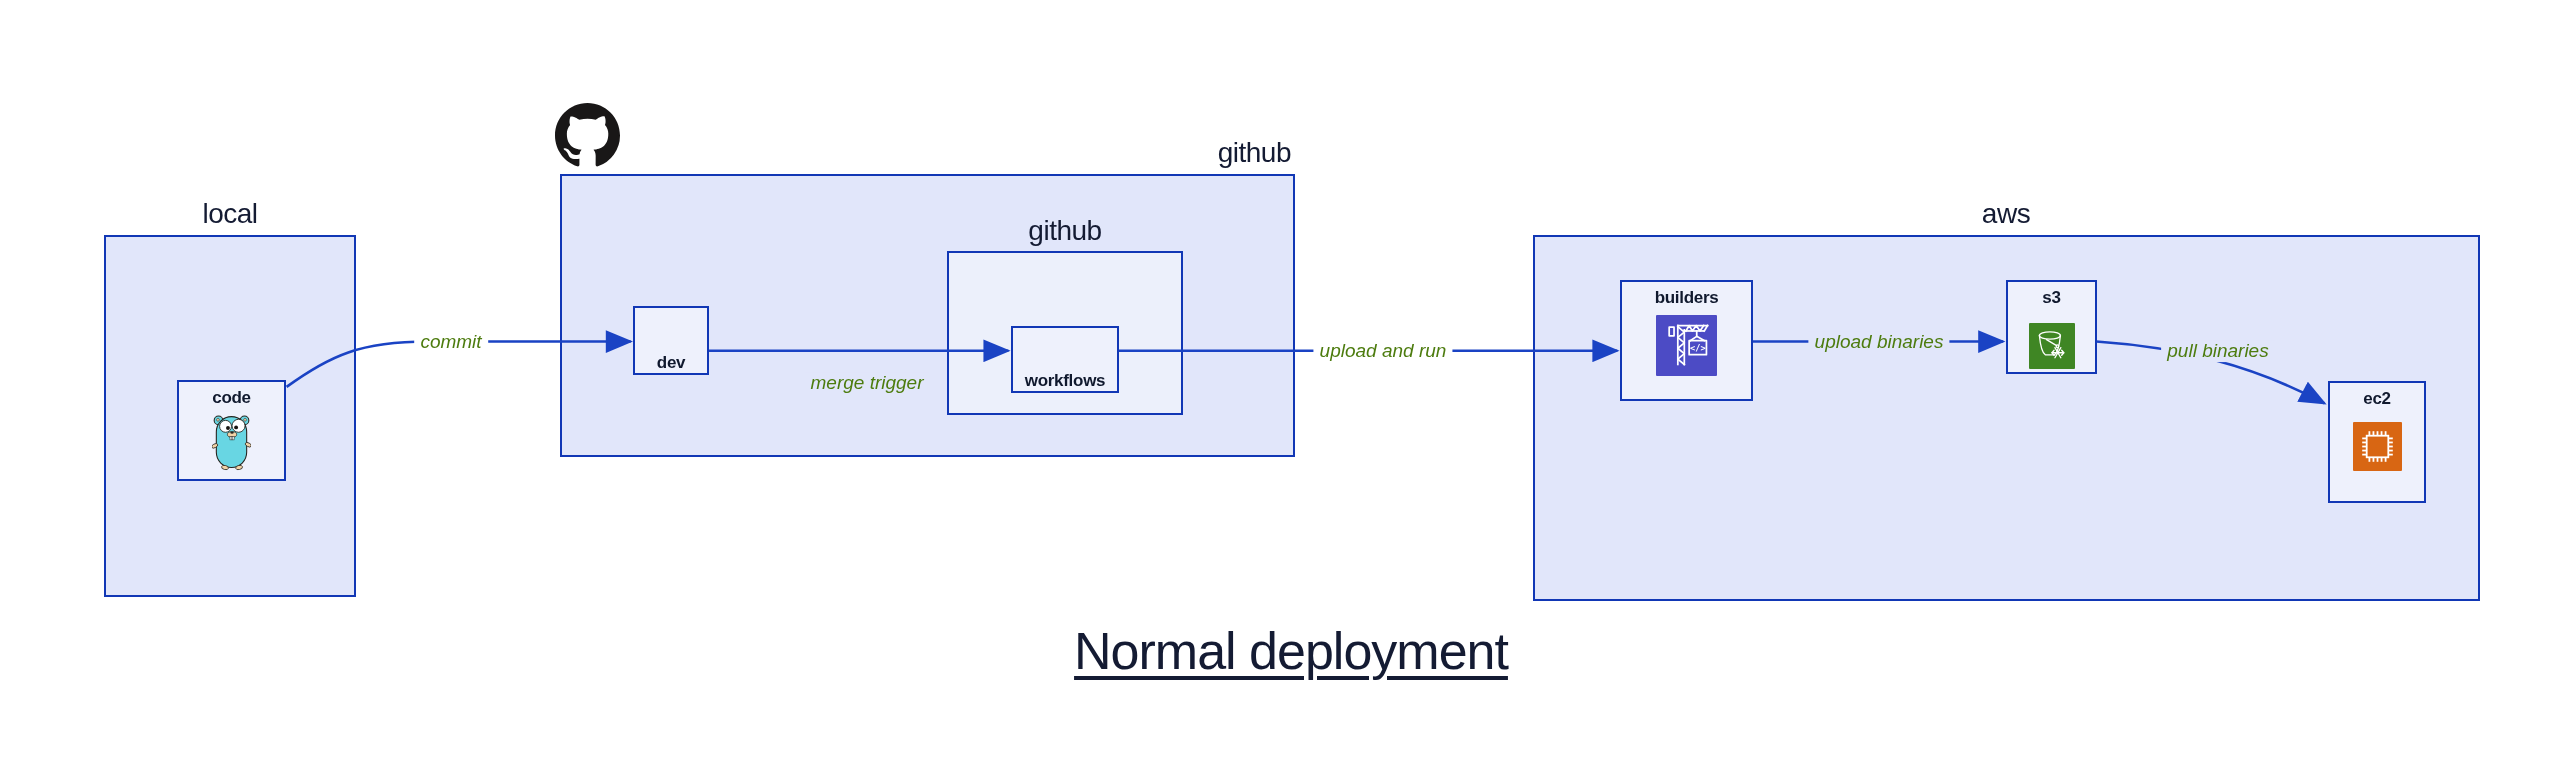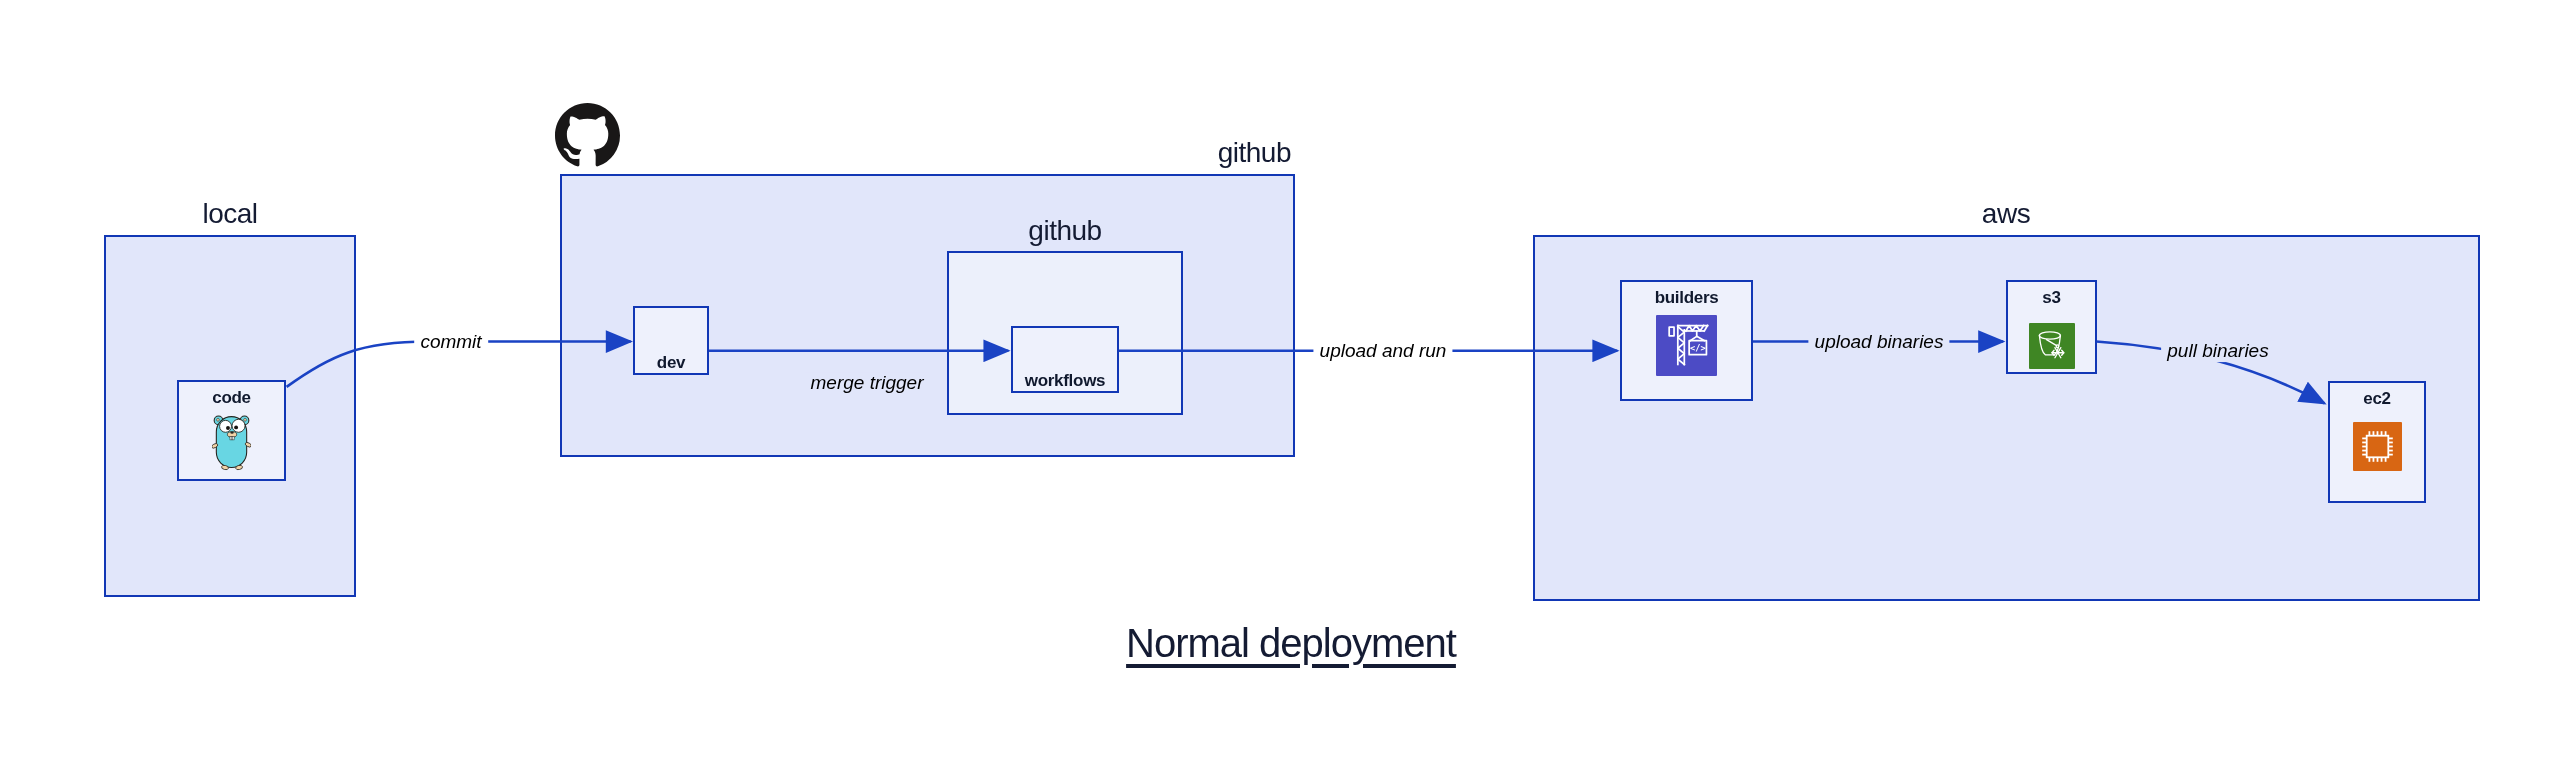--- a/index.html
+++ b/index.html
@@ -12,24 +12,24 @@
   .group-label{position:absolute;font-size:28px;color:#141b33;z-index:3;white-space:nowrap;letter-spacing:-0.5px;}
   .center-x{transform:translateX(-50%);}
   .node{position:absolute;background:#eef1fc;border:2.6px solid #1137b5;box-sizing:border-box;z-index:4;
         display:flex;flex-direction:column;align-items:center;}
   .node-label{font-weight:bold;font-size:17px;color:#10192e;letter-spacing:-0.3px;}
   .node.padtop{padding-top:6.2px;}
   .node.centered{justify-content:flex-end;}
   .icon-tile{border-radius:1px;display:flex;align-items:center;justify-content:center;}
   #edges{position:absolute;left:0;top:0;z-index:5;}
   .edge-label{position:absolute;transform:translate(-50%,-50%);font-style:italic;font-size:19px;
-              color:#000000;white-space:nowrap;padding:0 6.2px;z-index:6;line-height:1.15;}
+              color:#4d7c0f;white-space:nowrap;padding:0 6.2px;z-index:6;line-height:1.15;}
   .on-white{background:#ffffff;}
   .on-lavender{background:#e1e6fa;}
-  .diagram-title{position:absolute;transform:translateX(-50%);font-size:40px;color:#141b33;z-index:3;
+  .diagram-title{position:absolute;transform:translateX(-50%);font-size:52px;color:#141b33;z-index:3;
                  text-decoration:underline;text-decoration-thickness:3.6px;text-underline-offset:6.7px;
                  white-space:nowrap;letter-spacing:-1px;}
   .gh-logo{position:absolute;z-index:4;}
 </style>
 </head>
 <body>
 
 <div id="canvas">
 
   <div class="group" style="left:104px;top:235px;width:252px;height:362px;"></div>

